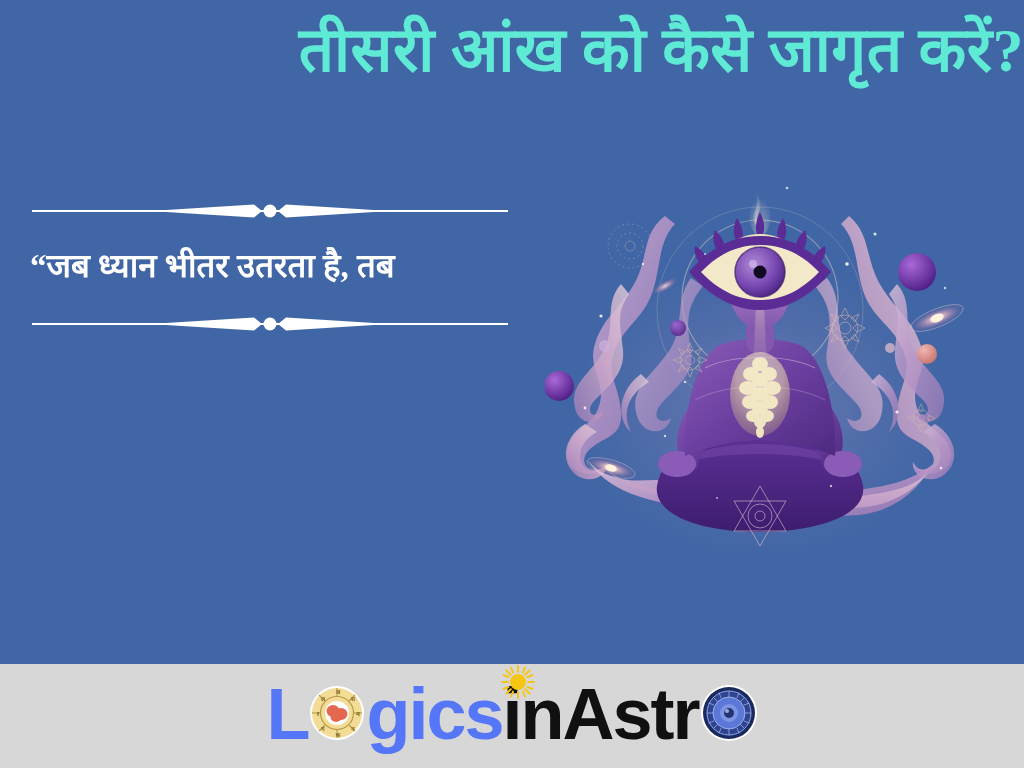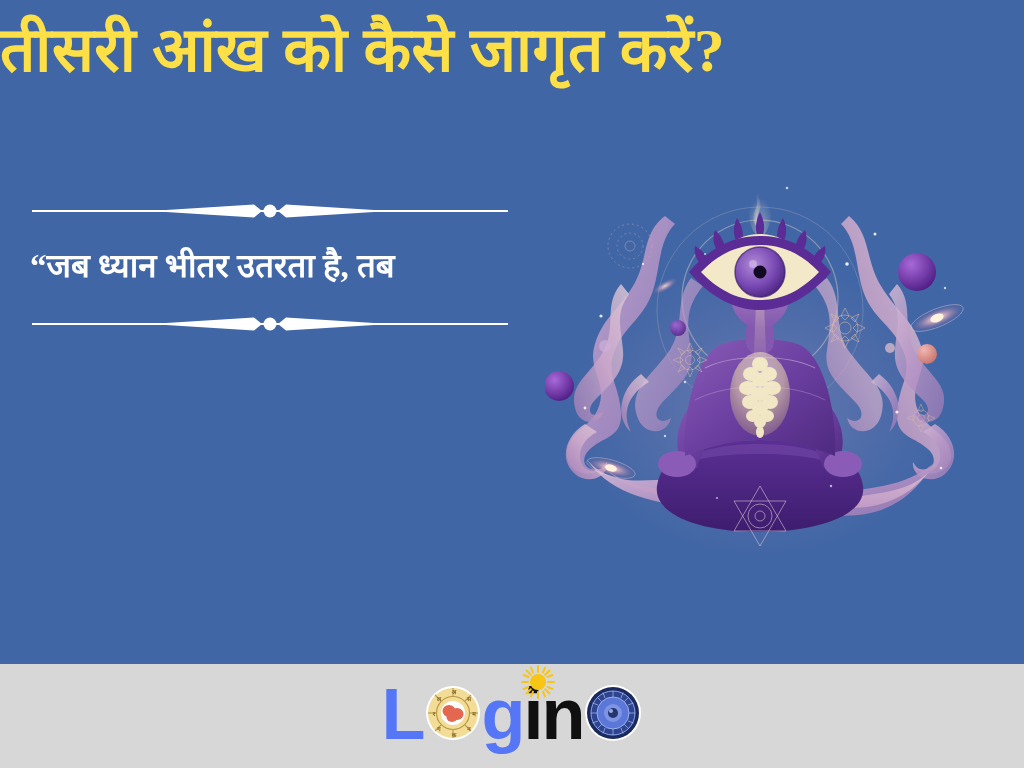--- a/index.html
+++ b/index.html
@@ -21,22 +21,22 @@
     left:0; top:0;
     width:1024px; height:664px;
     background:#4166a5;
     overflow:hidden;
   }
   
   .title {
     position:absolute;
     left:0; top:14px;
     width:1024px;
-    text-align:left;
-    color:#fde047;
+    text-align:right;
+    color:#5eead4;
     font-family:"Liberation Serif", serif;
     font-weight:bold;
     font-size:62px;
     line-height:1.18;
     letter-spacing:0.5px;
     white-space:nowrap;
   }
   
   .leftcol {
     position:absolute;
@@ -461,20 +461,21 @@
           <circle cx="28" cy="28" r="12" fill="#ffffff"></circle>
           <g fill="#e4674f">
             <ellipse cx="24" cy="26" rx="6.5" ry="6"></ellipse>
             <ellipse cx="32" cy="29" rx="6.5" ry="6"></ellipse>
             <ellipse cx="27" cy="32" rx="5.5" ry="5"></ellipse>
           </g>
         </svg>
       </span>
 
       <span class="seg blue">g</span>
+      <span class="seg blue">ics</span>
 
       <span class="idot-wrap">
         <span class="seg black">i</span>
         <span class="logo-sun">
           <svg viewBox="0 0 34 34" width="34" height="34">
             <g stroke="#f7c614" stroke-width="2" stroke-linecap="round">
               <line x1="17" y1="1" x2="17" y2="7"></line>
               <line x1="17" y1="27" x2="17" y2="33"></line>
               <line x1="1" y1="17" x2="7" y2="17"></line>
               <line x1="27" y1="17" x2="33" y2="17"></line>
@@ -490,20 +491,21 @@
               <line x1="2.6" y1="24" x2="7.4" y2="22"></line>
               <line x1="31.4" y1="10" x2="26.6" y2="12"></line>
               <line x1="31.4" y1="24" x2="26.6" y2="22"></line>
             </g>
             <circle cx="17" cy="17" r="8" fill="#f7c614"></circle>
           </svg>
         </span>
       </span>
 
       <span class="seg black">n</span>
+      <span class="seg black">Astr</span>
 
       <span class="logo-wheel-b">
         <svg viewBox="0 0 58 58" width="58" height="58">
           <circle cx="29" cy="29" r="28" fill="#ffffff"></circle>
           <circle cx="29" cy="29" r="26" fill="#1b2a5e"></circle>
           <circle cx="29" cy="29" r="22" fill="#2f4490"></circle>
           <circle cx="29" cy="29" r="22" fill="none" stroke="#8ea6e8" stroke-width="1"></circle>
           <circle cx="29" cy="29" r="16" fill="#5b77d8"></circle>
           <circle cx="29" cy="29" r="16" fill="none" stroke="#aec2f2" stroke-width="0.8"></circle>
           <g stroke="#aec2f2" stroke-width="0.8" opacity="0.85">

